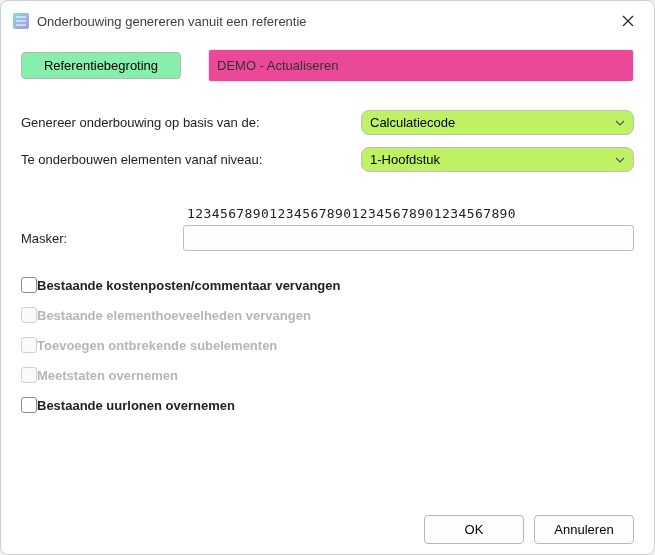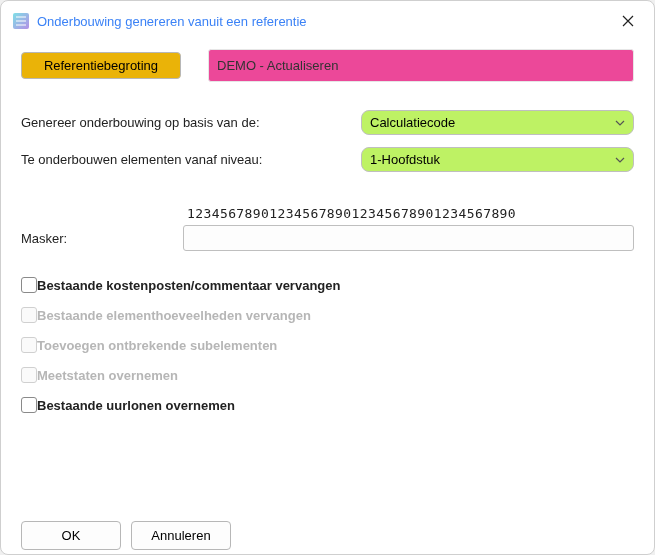--- a/index.html
+++ b/index.html
@@ -41,21 +41,21 @@
     position: absolute;
     inset: 3px;
     background:
       linear-gradient(#fff,#fff) 0 0/100% 2px no-repeat,
       linear-gradient(#fff,#fff) 0 4px/100% 2px no-repeat,
       linear-gradient(#fff,#fff) 0 8px/100% 2px no-repeat;
     opacity: 0.5;
   }
   .title {
     flex: 1;
-    color: #3b82f6;
+    color: #404040;
     font-size: 13px;
   }
   .close-btn {
     width: 28px;
     height: 24px;
     display: flex;
     align-items: center;
     justify-content: center;
     cursor: pointer;
     border-radius: 4px;
@@ -68,21 +68,21 @@
     flex-direction: column;
   }
   .row {
     display: flex;
     align-items: center;
     margin-bottom: 12px;
     gap: 10px;
   }
   .ref-button {
     border: 1px solid #b7b7b7;
-    background: #eab308;
+    background: #86efac;
     border-radius: 4px;
     padding: 5px 14px;
     font-size: 13px;
     cursor: pointer;
     min-width: 160px;
     text-align: center;
   }
   .ref-display {
     flex: 1;
     background: #ec4899;
@@ -165,22 +165,23 @@
     border-radius: 3px;
     background: #fff;
     flex-shrink: 0;
   }
   .check.disabled .checkbox {
     border-color: #d0d0d0;
     background: #fafafa;
   }
   .footer {
     display: flex;
+    justify-content: flex-end;
     gap: 10px;
-    padding: 16px 20px 4px 20px;
+    padding: 16px 20px 10px 20px;
   }
   .btn {
     border: 1px solid #b7b7b7;
     background: #fdfdfd;
     border-radius: 4px;
     padding: 6px 0;
     font-size: 13px;
     cursor: pointer;
     min-width: 100px;
     text-align: center;

